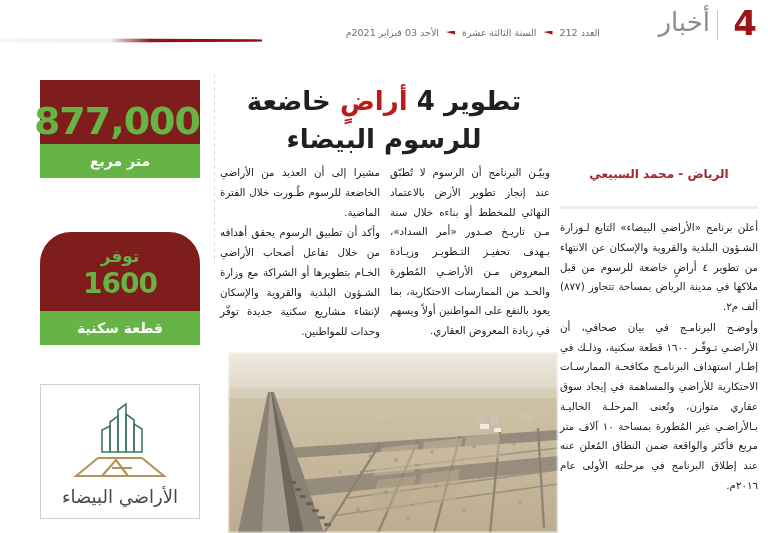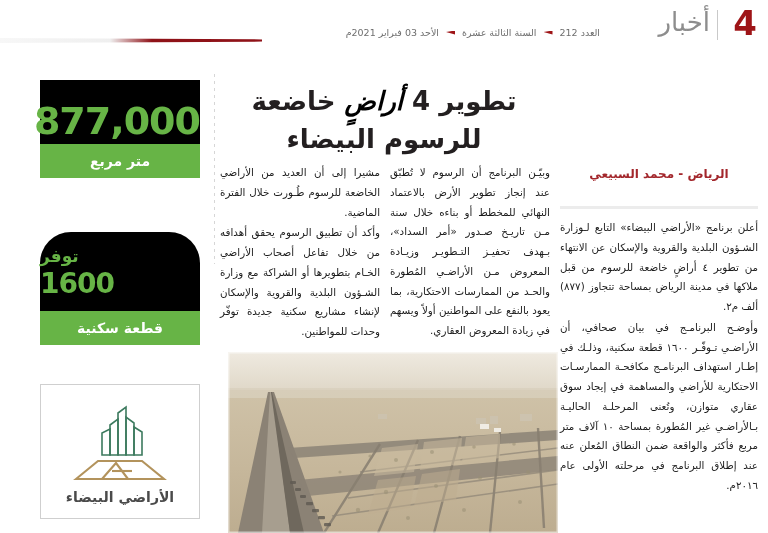--- a/index.html
+++ b/index.html
@@ -95,21 +95,21 @@
     top: 66px;
     right: 232px;
     left: 232px;
     text-align: center;
     font-size: 26px;
     font-weight: bold;
     line-height: 1.45;
     color: #231f20;
     letter-spacing: 0;
   }
-  .headline .dim { color: #000000; font-style: italic; }
+  .headline .dim { color: #b91c1c; }
 
   
   .rail {
     position: absolute;
     top: 72px;
     left: 0;
     width: 215px;
     bottom: 0;
   }
   .rail-dots {
@@ -118,22 +118,22 @@
     left: 214px;
     width: 1px;
     height: 190px;
     background-image: linear-gradient(to bottom, #d6d6d6 0 3px, transparent 3px 7px);
     background-size: 1px 7px;
   }
   .stat-card {
     position: absolute;
     left: 40px;
     width: 160px;
-    background: #000000;
-    text-align: left;
+    background: #7f1d1d;
+    text-align: center;
   }
   .stat-card.one { top: 8px; height: 98px; }
   .stat-card.two { top: 160px; height: 113px; border-radius: 31px; }
   .stat-value {
     color: #67b446;
     font-weight: bold;
     line-height: 1;
   }
   .stat-card.one .stat-value {
     font-size: 38px;
@@ -177,23 +177,23 @@
     border: 1px solid #cfcfcf;
     background: #ffffff;
     display: flex;
     flex-direction: column;
     align-items: center;
     justify-content: center;
   }
   .logo-mark { width: 104px; height: 88px; display: block; }
   .logo-text {
     margin-top: 2px;
-    font-size: 14px;
+    font-size: 18px;
     color: #4a4a4a;
-    font-weight: bold;
+    font-weight: normal;
     letter-spacing: 0;
   }
 
   
   .col {
     position: absolute;
     font-size: 10.3px;
     line-height: 1.92;
     text-align: justify;
     color: #1b1b1b;

